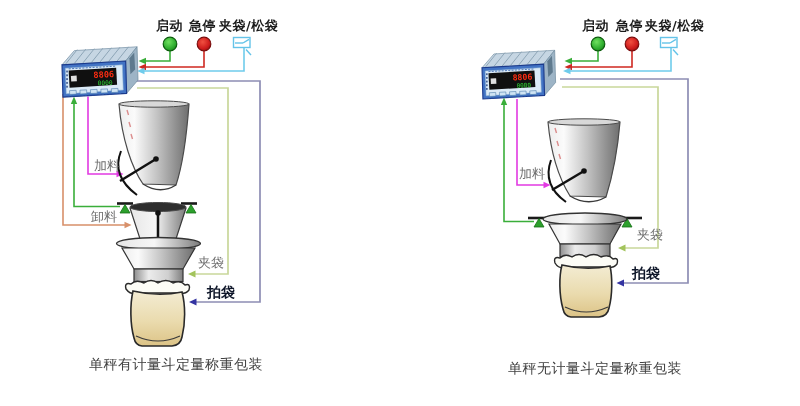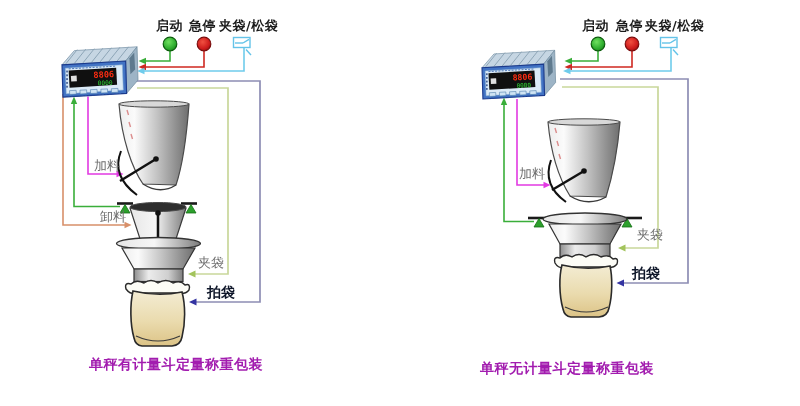--- a/index.html
+++ b/index.html
@@ -5,21 +5,21 @@
   html,body{margin:0;padding:0;background:#ffffff;}
   .stage{
     position:relative;width:800px;height:406px;background:#ffffff;overflow:hidden;
     font-family:"DejaVu Sans",sans-serif;
   }
   .stage svg{position:absolute;left:0;top:0;}
   .lbl{position:absolute;white-space:nowrap;line-height:1.1;}
   .btn-label{font-size:13px;font-weight:bold;color:#1a1a1a;letter-spacing:0.5px;}
   .wire-label{font-size:13px;color:#6e6e6e;}
   .wire-label-bold{font-size:14px;font-weight:bold;color:#0f172a;}
-  .caption{font-size:14px;font-weight:bold;color:#a21caf;letter-spacing:0.5px;text-align:center;}
+  .caption{font-size:14px;font-weight:normal;color:#404040;letter-spacing:0.5px;text-align:center;}
 </style>
 </head>
 <body>
 
 <div class="stage">
 
 <svg width="800" height="406" viewBox="0 0 800 406">
   <defs>
     <linearGradient id="metal" x1="0" y1="0" x2="1" y2="0">
       <stop offset="0" stop-color="#ededed"></stop>
@@ -262,26 +262,26 @@
       <path d="M562,265 C559,276 559,295 563,309 C564,314 566.5,316.5 571,317 L599,317 C605,316.5 608,313.5 609,308 C612.5,295 612.5,277 610,266 Q586,271 562,265 Z" fill="url(#bagGrad)" stroke="#2a2a2a" stroke-width="1.6"></path>
       <path d="M565,307 Q586,317 608,307" fill="none" stroke="#3a3a3a" stroke-width="1.2"></path>
     </g>
   </g>
 </svg>
 
 <div class="lbl btn-label" style="left:156px;top:19px;">启动</div>
 <div class="lbl btn-label" style="left:189px;top:19px;">急停</div>
 <div class="lbl btn-label" style="left:219px;top:19px;">夹袋/松袋</div>
 <div class="lbl wire-label" style="left:94px;top:159px;">加料</div>
-<div class="lbl wire-label" style="left:100px;top:210px;">卸料</div>
+<div class="lbl wire-label" style="left:91px;top:210px;">卸料</div>
 <div class="lbl wire-label" style="left:198px;top:256px;">夹袋</div>
 <div class="lbl wire-label-bold" style="left:207px;top:285px;">拍袋</div>
 <div class="lbl caption" style="left:83px;top:357px;width:186px;">单秤有计量斗定量称重包装</div>
 
 <div class="lbl btn-label" style="left:582px;top:19px;">启动</div>
 <div class="lbl btn-label" style="left:616px;top:19px;">急停</div>
 <div class="lbl btn-label" style="left:645px;top:19px;">夹袋/松袋</div>
 <div class="lbl wire-label" style="left:519px;top:167px;">加料</div>
 <div class="lbl wire-label" style="left:637px;top:228px;">夹袋</div>
 <div class="lbl wire-label-bold" style="left:632px;top:266px;">拍袋</div>
-<div class="lbl caption" style="left:473px;top:361px;width:188px;">单秤无计量斗定量称重包装</div>
+<div class="lbl caption" style="left:501px;top:361px;width:188px;">单秤无计量斗定量称重包装</div>
 
 </div>
 
 </body></html>

